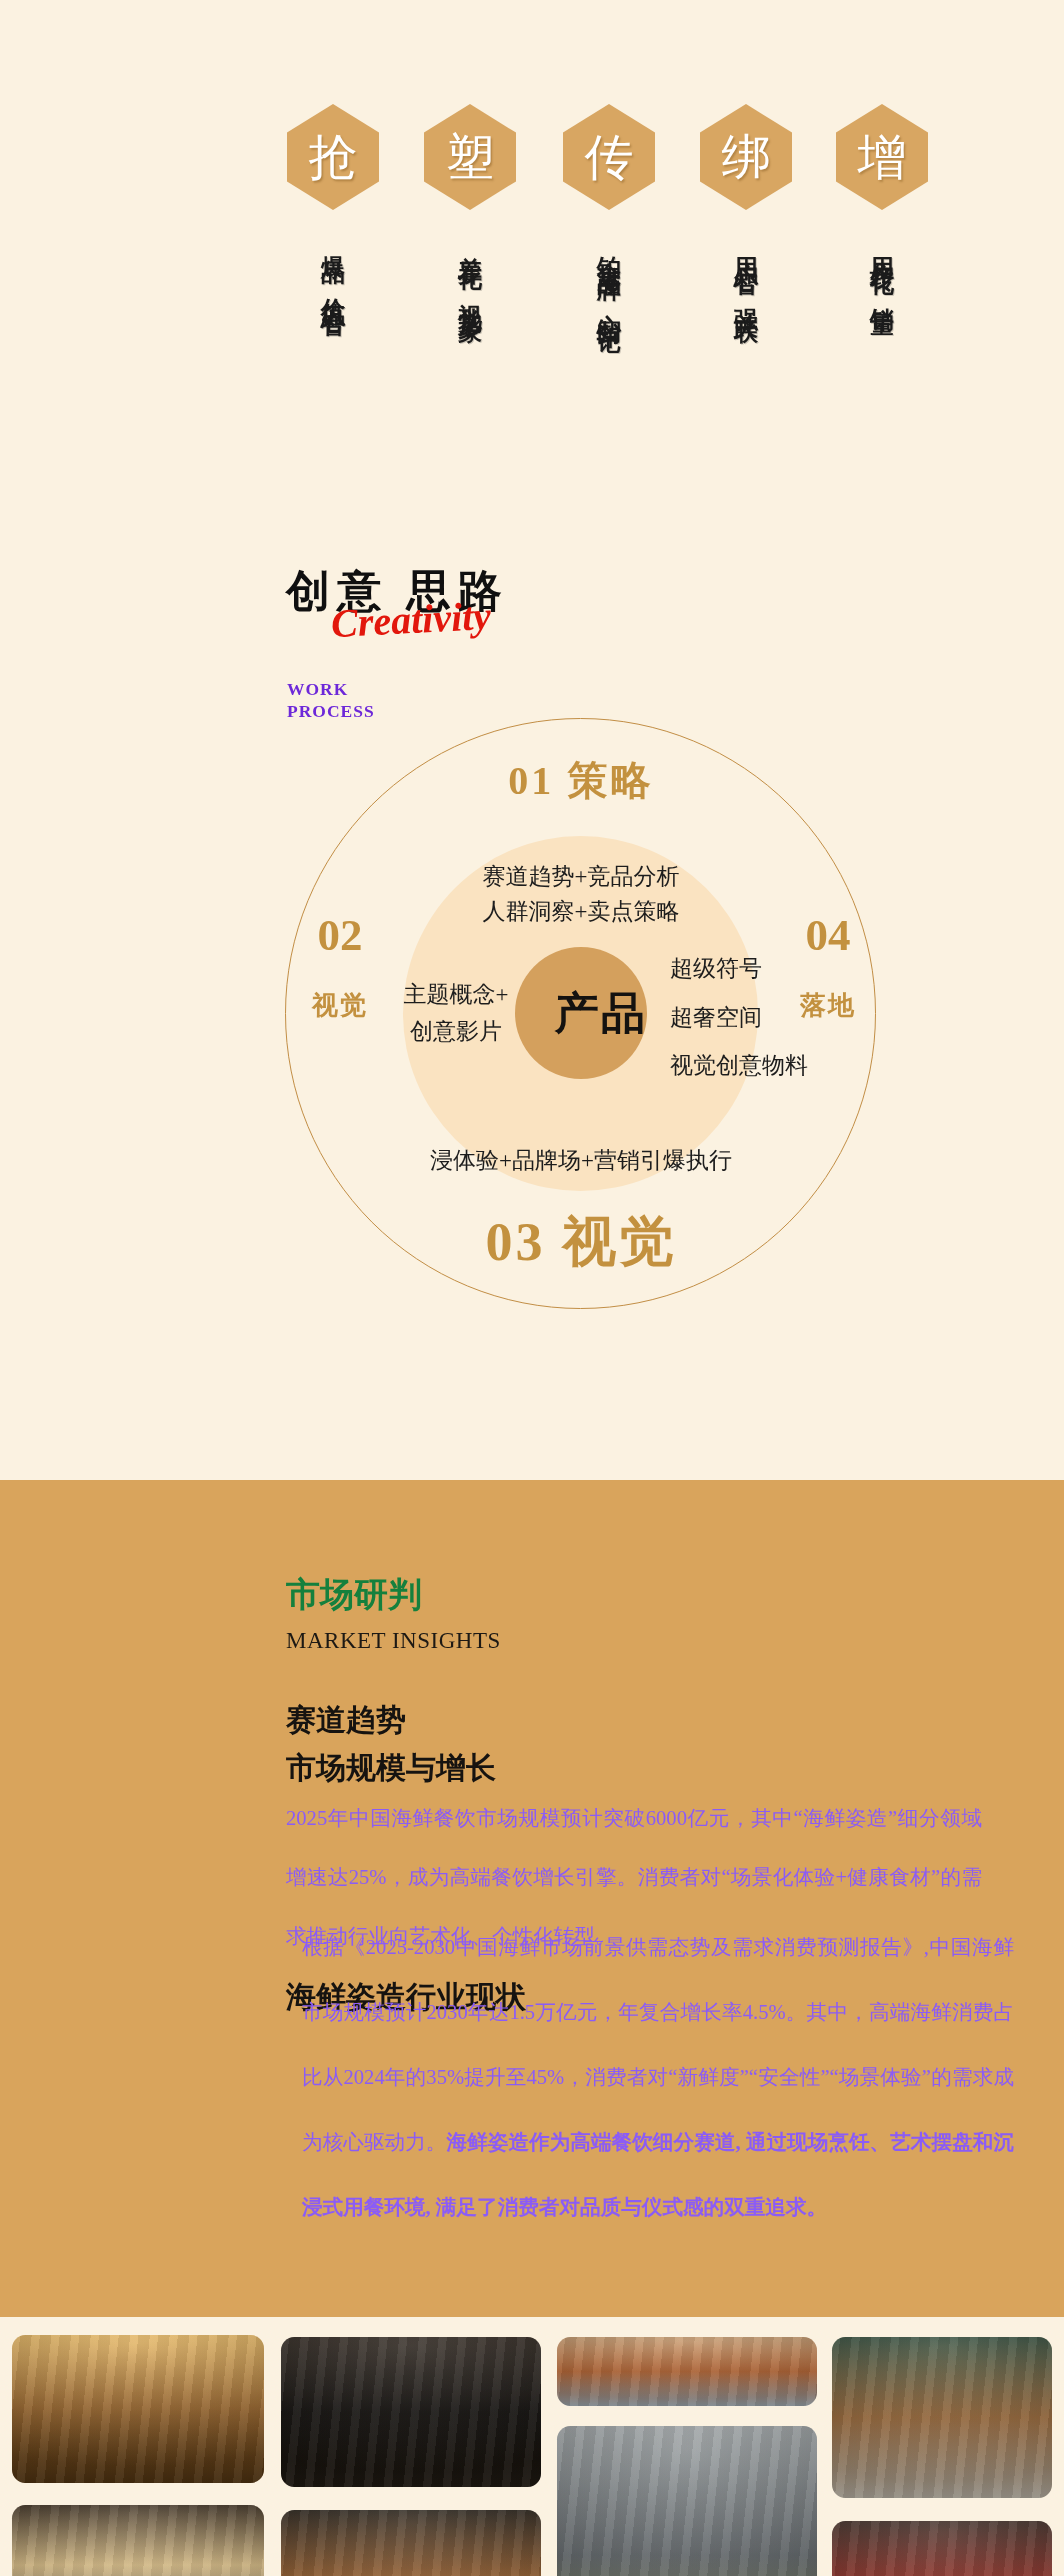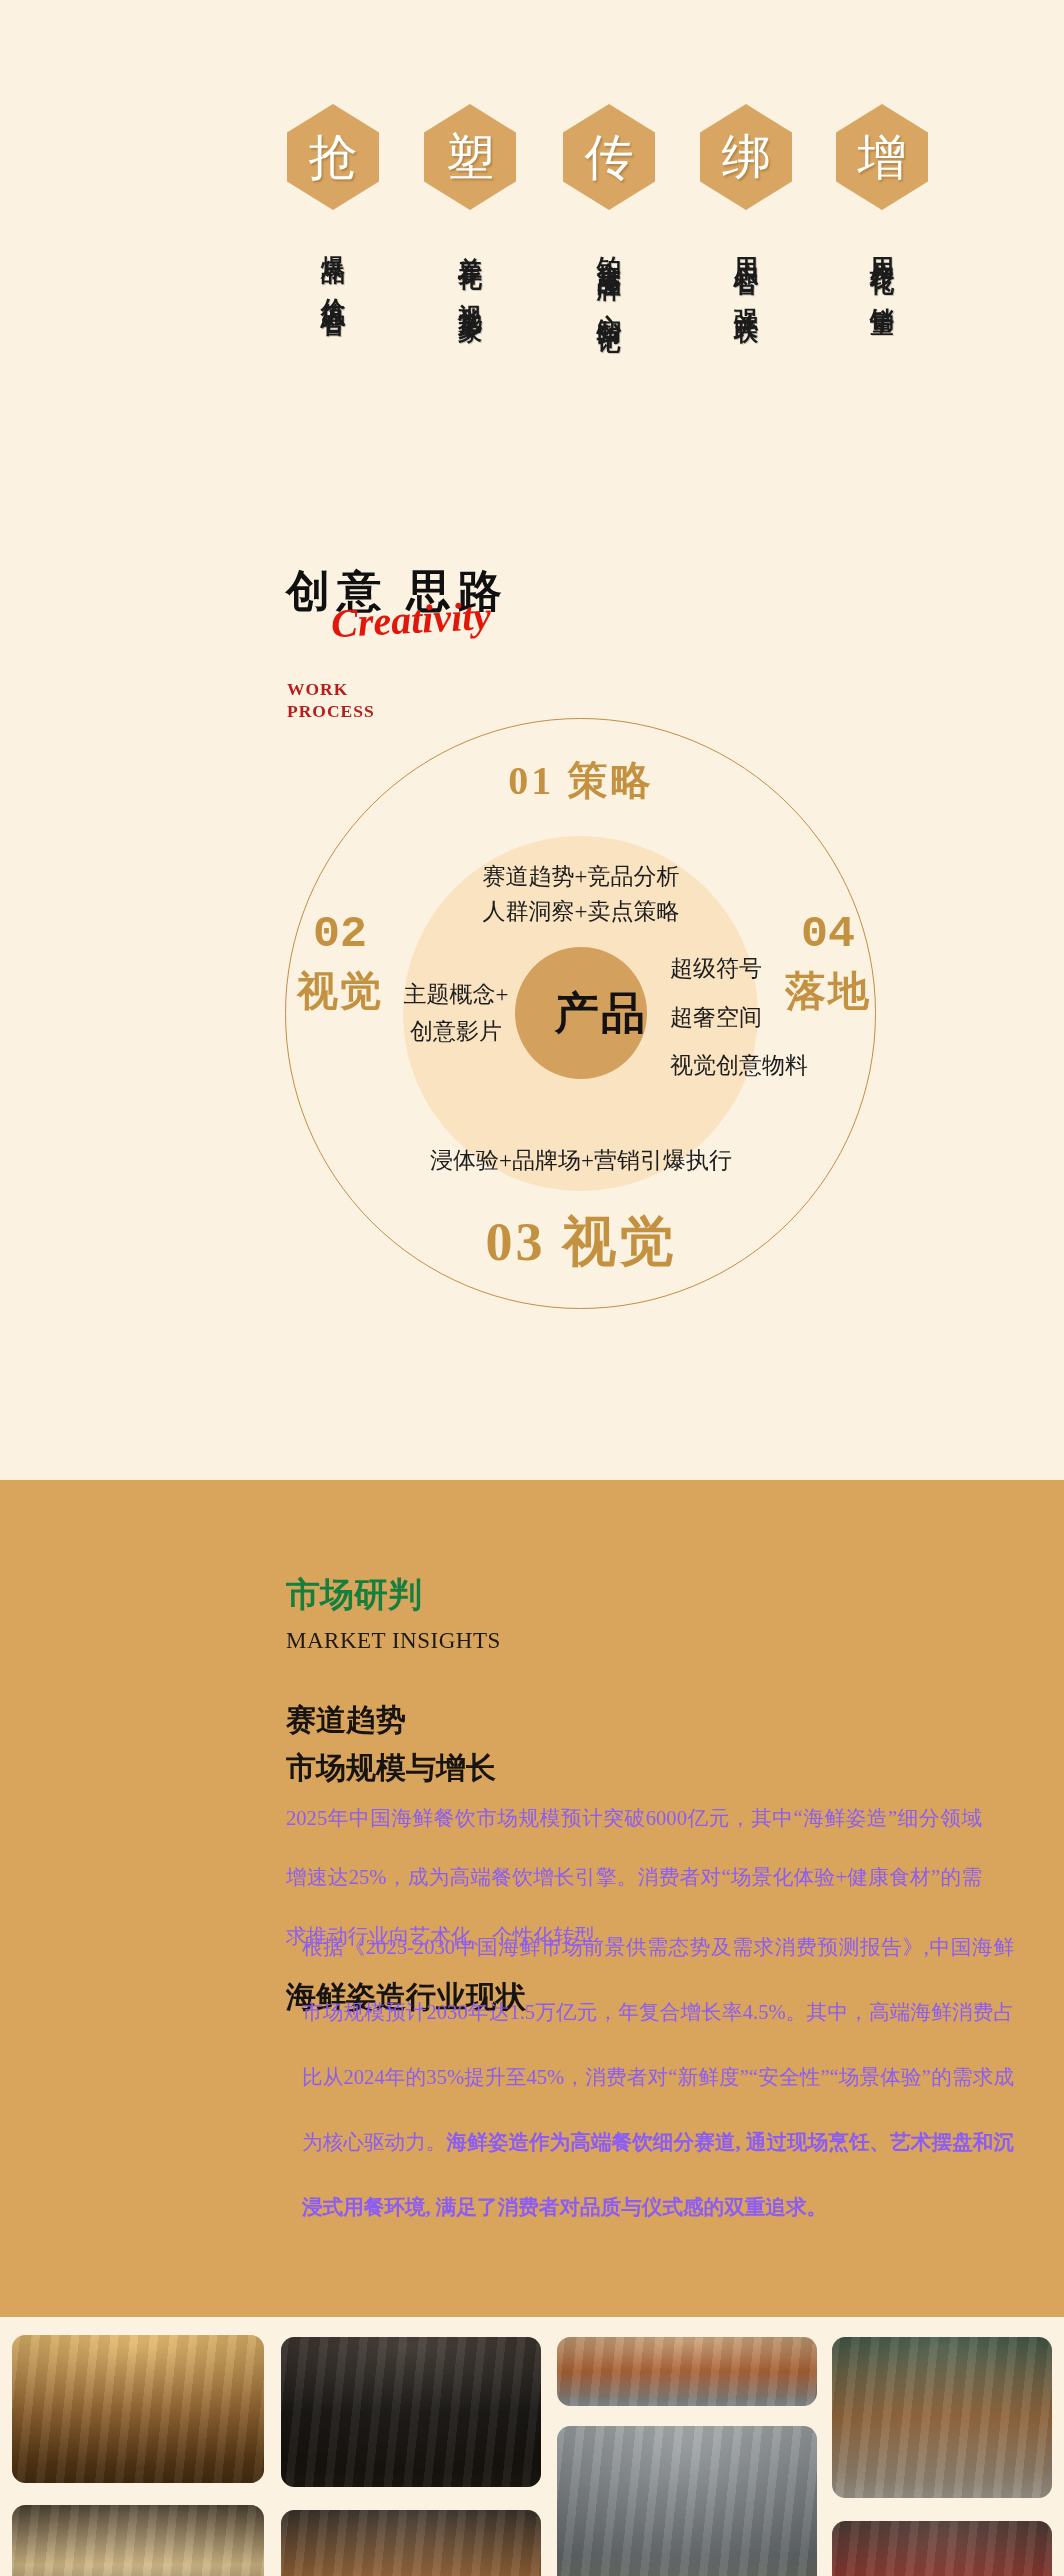--- a/index.html
+++ b/index.html
@@ -16,32 +16,32 @@
        filter:drop-shadow(0 3.1px 4.1px rgba(160,110,40,.25));}
   .hex-char{color:#fff;font-size:49px;line-height:1;text-shadow:1.5px 1.5px 2.1px rgba(110,70,15,.35);}
   .v-label{writing-mode:vertical-rl;text-orientation:upright;margin:27px auto 0;
            font-size:24px;font-weight:700;letter-spacing:5.2px;color:#1b1b1b;height:361px;
            text-shadow:1px 1px 0 rgba(0,0,0,.18);}
 
   
   .creative-title{left:286px;top:562px;font-size:44px;font-weight:700;letter-spacing:7.2px;color:#101010;}
   .creative-script{left:331px;top:596px;font-size:40px;font-style:italic;font-weight:700;
                    color:#E2170C;transform:rotate(-3deg);}
-  .work-line{left:287px;font-size:17.5px;font-weight:700;letter-spacing:1px;color:#b91c1c;}
+  .work-line{left:287px;font-size:17.5px;font-weight:700;letter-spacing:1px;color:#6d28d9;}
 
   .ring{left:285px;top:718px;width:591px;height:591px;border:1.5px solid #C28E45;border-radius:50%;box-sizing:border-box;}
   .inner-circle{left:403px;top:836px;width:355px;height:355px;background:#FAE3C1;border-radius:50%;}
   .center-circle{left:515px;top:947px;width:132px;height:132px;background:#D4A05D;border-radius:50%;
                  display:flex;align-items:center;justify-content:flex-end;}
   .center-circle span{font-size:44px;font-weight:700;color:#141210;letter-spacing:2.1px;}
   .gold{color:#C3913F;font-weight:700;}
   .step-top{top:753px;font-size:40px;letter-spacing:3.1px;}
   .d-line{font-size:23px;color:#1d1d1d;}
-  .side-num{font-size:45px;font-family:Liberation Mono, monospace;}
-  .side-lab{font-size:41px;letter-spacing:2.1px;}
+  .side-num{font-size:45px;}
+  .side-lab{font-size:26px;letter-spacing:2.1px;margin-top:24px;}
   .mini{font-size:23px;color:#1d1d1d;white-space:nowrap;}
   .step-bottom{top:1206px;font-size:54px;letter-spacing:3.1px;}
 
   
   .market-bg{left:0;top:1480px;width:1065px;height:837px;background:#D9A45C;}
   .m-title{left:286px;top:1572px;font-size:34px;font-weight:700;color:#15803d;}
   .m-sub{left:286px;top:1628px;font-size:23px;letter-spacing:0.5px;color:#1d1914;}
   .m-head{left:286px;font-size:30px;font-weight:700;color:#161310;}
   .m-body{left:286px;font-size:20.6px;color:#8b5cf6;text-align:justify;}
   .m-body .bold{font-weight:700;}

